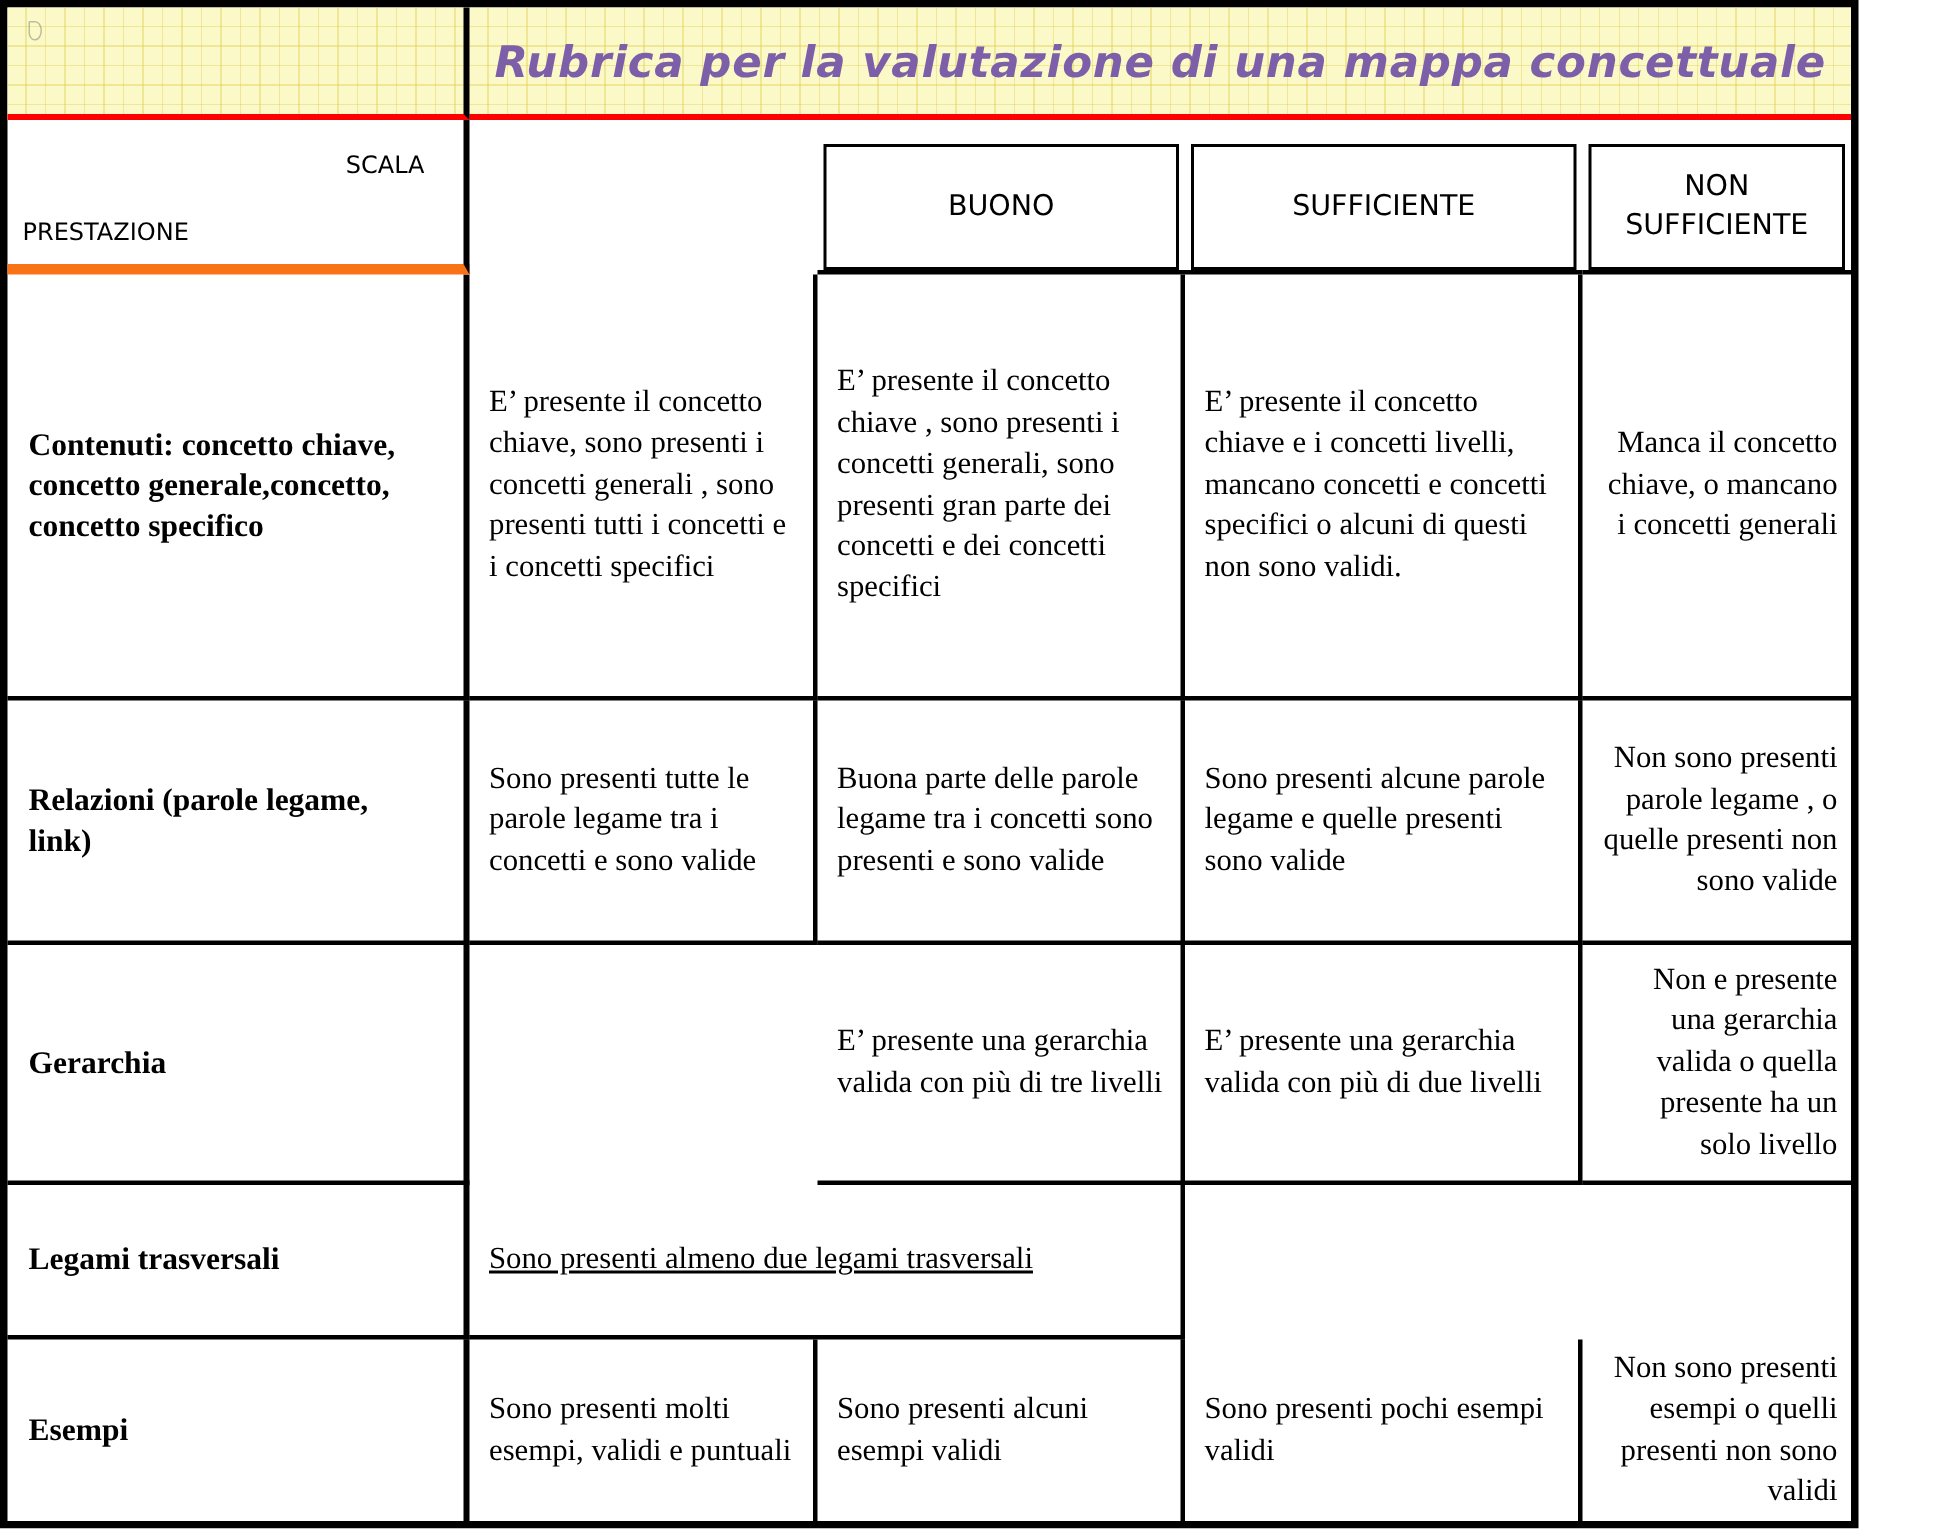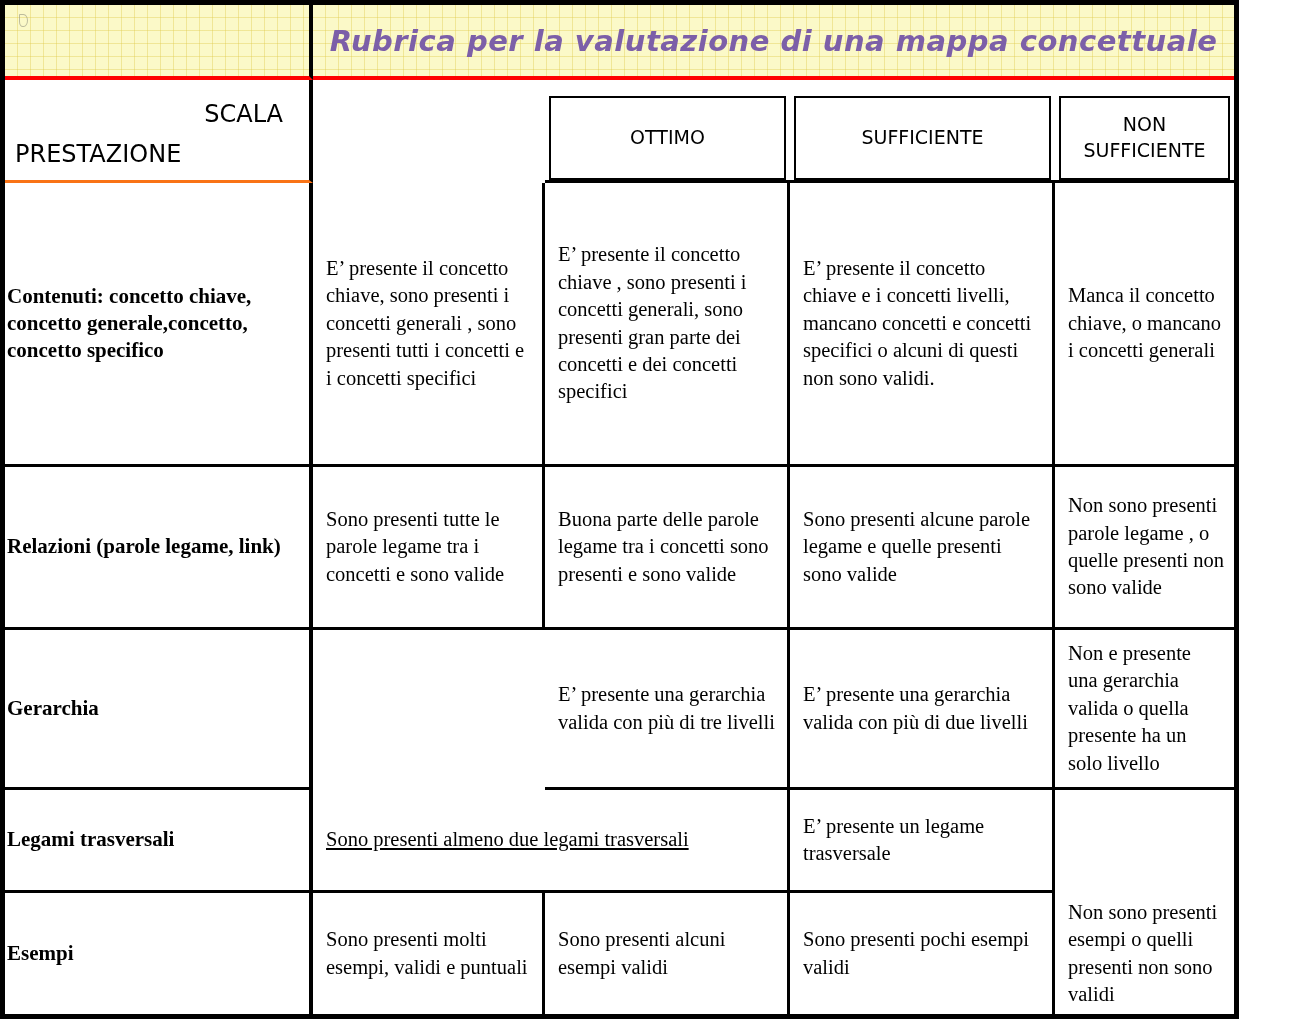--- a/index.html
+++ b/index.html
@@ -32,69 +32,69 @@
     font-size:29px;color:#7C5FA8;letter-spacing:.5px;
     white-space:nowrap;
   }
   .corner-mark{
     position:absolute;top:9px;left:14px;width:7px;height:11px;
     border:1px solid #8a8a7a;border-radius:1px 60% 60% 50%;opacity:.55;
   }
   
   .corner{
     grid-column:1;grid-row:2;position:relative;
-    border-right:4px solid #000;border-bottom:3px solid #f97316;
-    font-family:"DejaVu Sans","Liberation Sans",sans-serif;font-size:24px;
+    border-right:4px solid #000;border-bottom:7px solid #f97316;
+    font-family:"DejaVu Sans","Liberation Sans",sans-serif;font-size:16px;
   }
   .scala{position:absolute;top:20px;right:26px;}
   .prestazione{position:absolute;bottom:12px;left:10px;}
   .hcell{border-bottom:3px solid #000;grid-row:2;}
   .hbox{
     box-sizing:border-box;
     margin:16px 4px 0 4px;height:calc(100% - 16px);
     border:2px solid #000;
     display:flex;align-items:center;justify-content:center;
     text-align:center;white-space:pre-line;
     font-family:"DejaVu Sans","Liberation Sans",sans-serif;font-size:19px;line-height:1.35;
   }
   
   .label{
     border-right:4px solid #000;border-bottom:3px solid #000;
     display:flex;align-items:center;
     font-weight:bold;font-size:21px;line-height:1.3;
-    padding:8px 26px 8px 2px;
+    padding:8px 26px 8px 14px;
   }
   .body{
     border-right:3px solid #000;border-bottom:3px solid #000;
     display:flex;align-items:center;
     font-size:20.5px;line-height:1.34;
     padding:8px 9px 8px 13px;
   }
-  .lastcol{border-right:none;}
+  .lastcol{border-right:none;text-align:right;}
   .lastrow{border-bottom:none;}
   .merged{grid-column:2 / 4;text-decoration:underline;}
 </style>
 </head>
 <body>
 
 <div class="rubric">
 
   <div class="cell band band-left">
     <span class="corner-mark"></span>
   </div>
   <div class="cell band band-title">
     <div class="title">Rubrica per la valutazione di una mappa concettuale</div>
   </div>
 
   <div class="cell corner">
     <div class="scala">SCALA</div>
     <div class="prestazione">PRESTAZIONE</div>
   </div>
   <div class="cell hcell" style="grid-column:3">
-    <div class="hbox">OTTIMO</div>
+    <div class="hbox">BUONO</div>
   </div>
   <div class="cell hcell" style="grid-column:4">
     <div class="hbox">SUFFICIENTE</div>
   </div>
   <div class="cell hcell" style="grid-column:5">
     <div class="hbox">NON
 SUFFICIENTE</div>
   </div>
 
   <div class="cell label" style="grid-row:3">Contenuti: concetto chiave, concetto generale,concetto, concetto specifico</div>
@@ -109,21 +109,20 @@
   <div class="cell body" style="grid-row:4;grid-column:4">Sono presenti alcune parole legame e quelle presenti sono valide</div>
   <div class="cell body lastcol" style="grid-row:4;grid-column:5">Non sono presenti parole legame , o quelle presenti non sono valide</div>
 
   <div class="cell label" style="grid-row:5">Gerarchia</div>
   <div class="cell body" style="grid-row:5;grid-column:3">E’ presente una gerarchia valida con più di tre livelli</div>
   <div class="cell body" style="grid-row:5;grid-column:4">E’ presente una gerarchia valida con più di due livelli</div>
   <div class="cell body lastcol" style="grid-row:5;grid-column:5">Non e presente una gerarchia valida o quella presente ha un solo livello</div>
 
   <div class="cell label" style="grid-row:6">Legami trasversali</div>
   <div class="cell body merged" style="grid-row:6">Sono presenti almeno  due legami trasversali</div>
-  <div class="cell body" style="grid-row:6;grid-column:4">E’ presente un legame trasversale</div>
 
   <div class="cell label lastrow" style="grid-row:7">Esempi</div>
   <div class="cell body lastrow" style="grid-row:7;grid-column:2">Sono presenti molti esempi, validi e puntuali</div>
   <div class="cell body lastrow" style="grid-row:7;grid-column:3">Sono presenti alcuni esempi validi</div>
   <div class="cell body lastrow" style="grid-row:7;grid-column:4">Sono presenti pochi esempi validi</div>
   <div class="cell body lastrow lastcol" style="grid-row:7;grid-column:5">Non sono presenti esempi o quelli presenti non sono validi</div>
 
 </div>
 
 </body></html>

